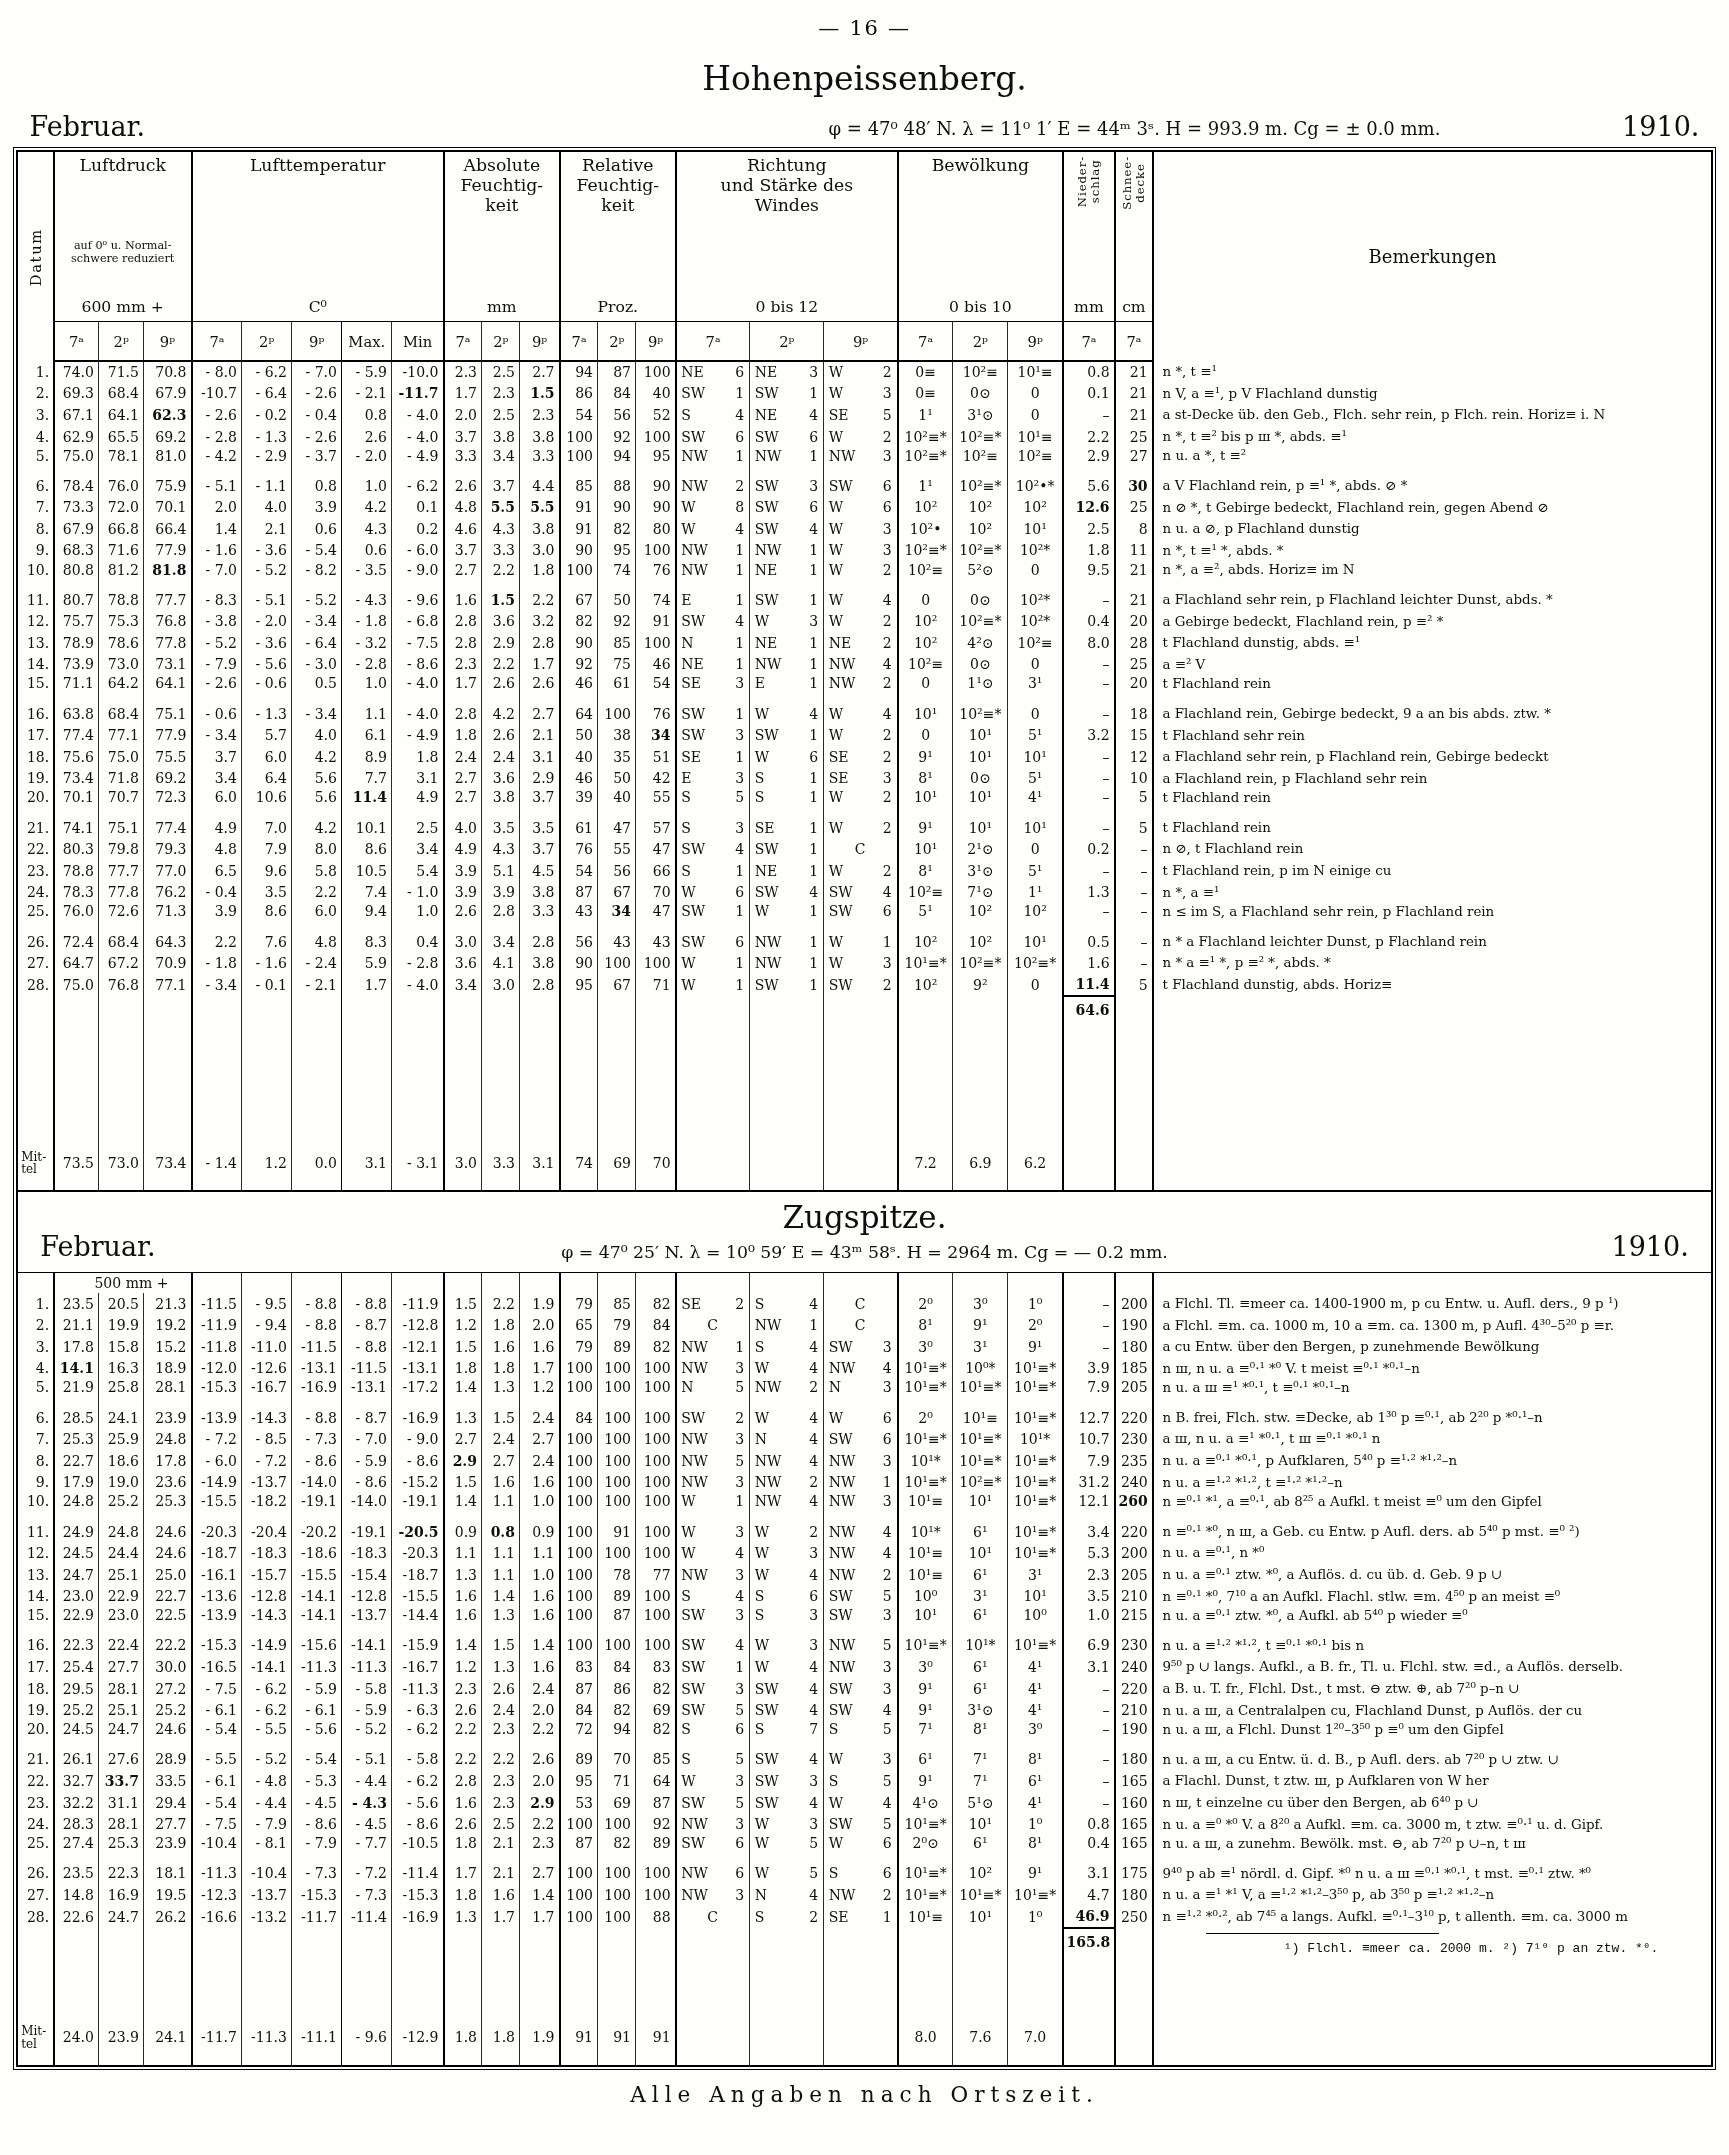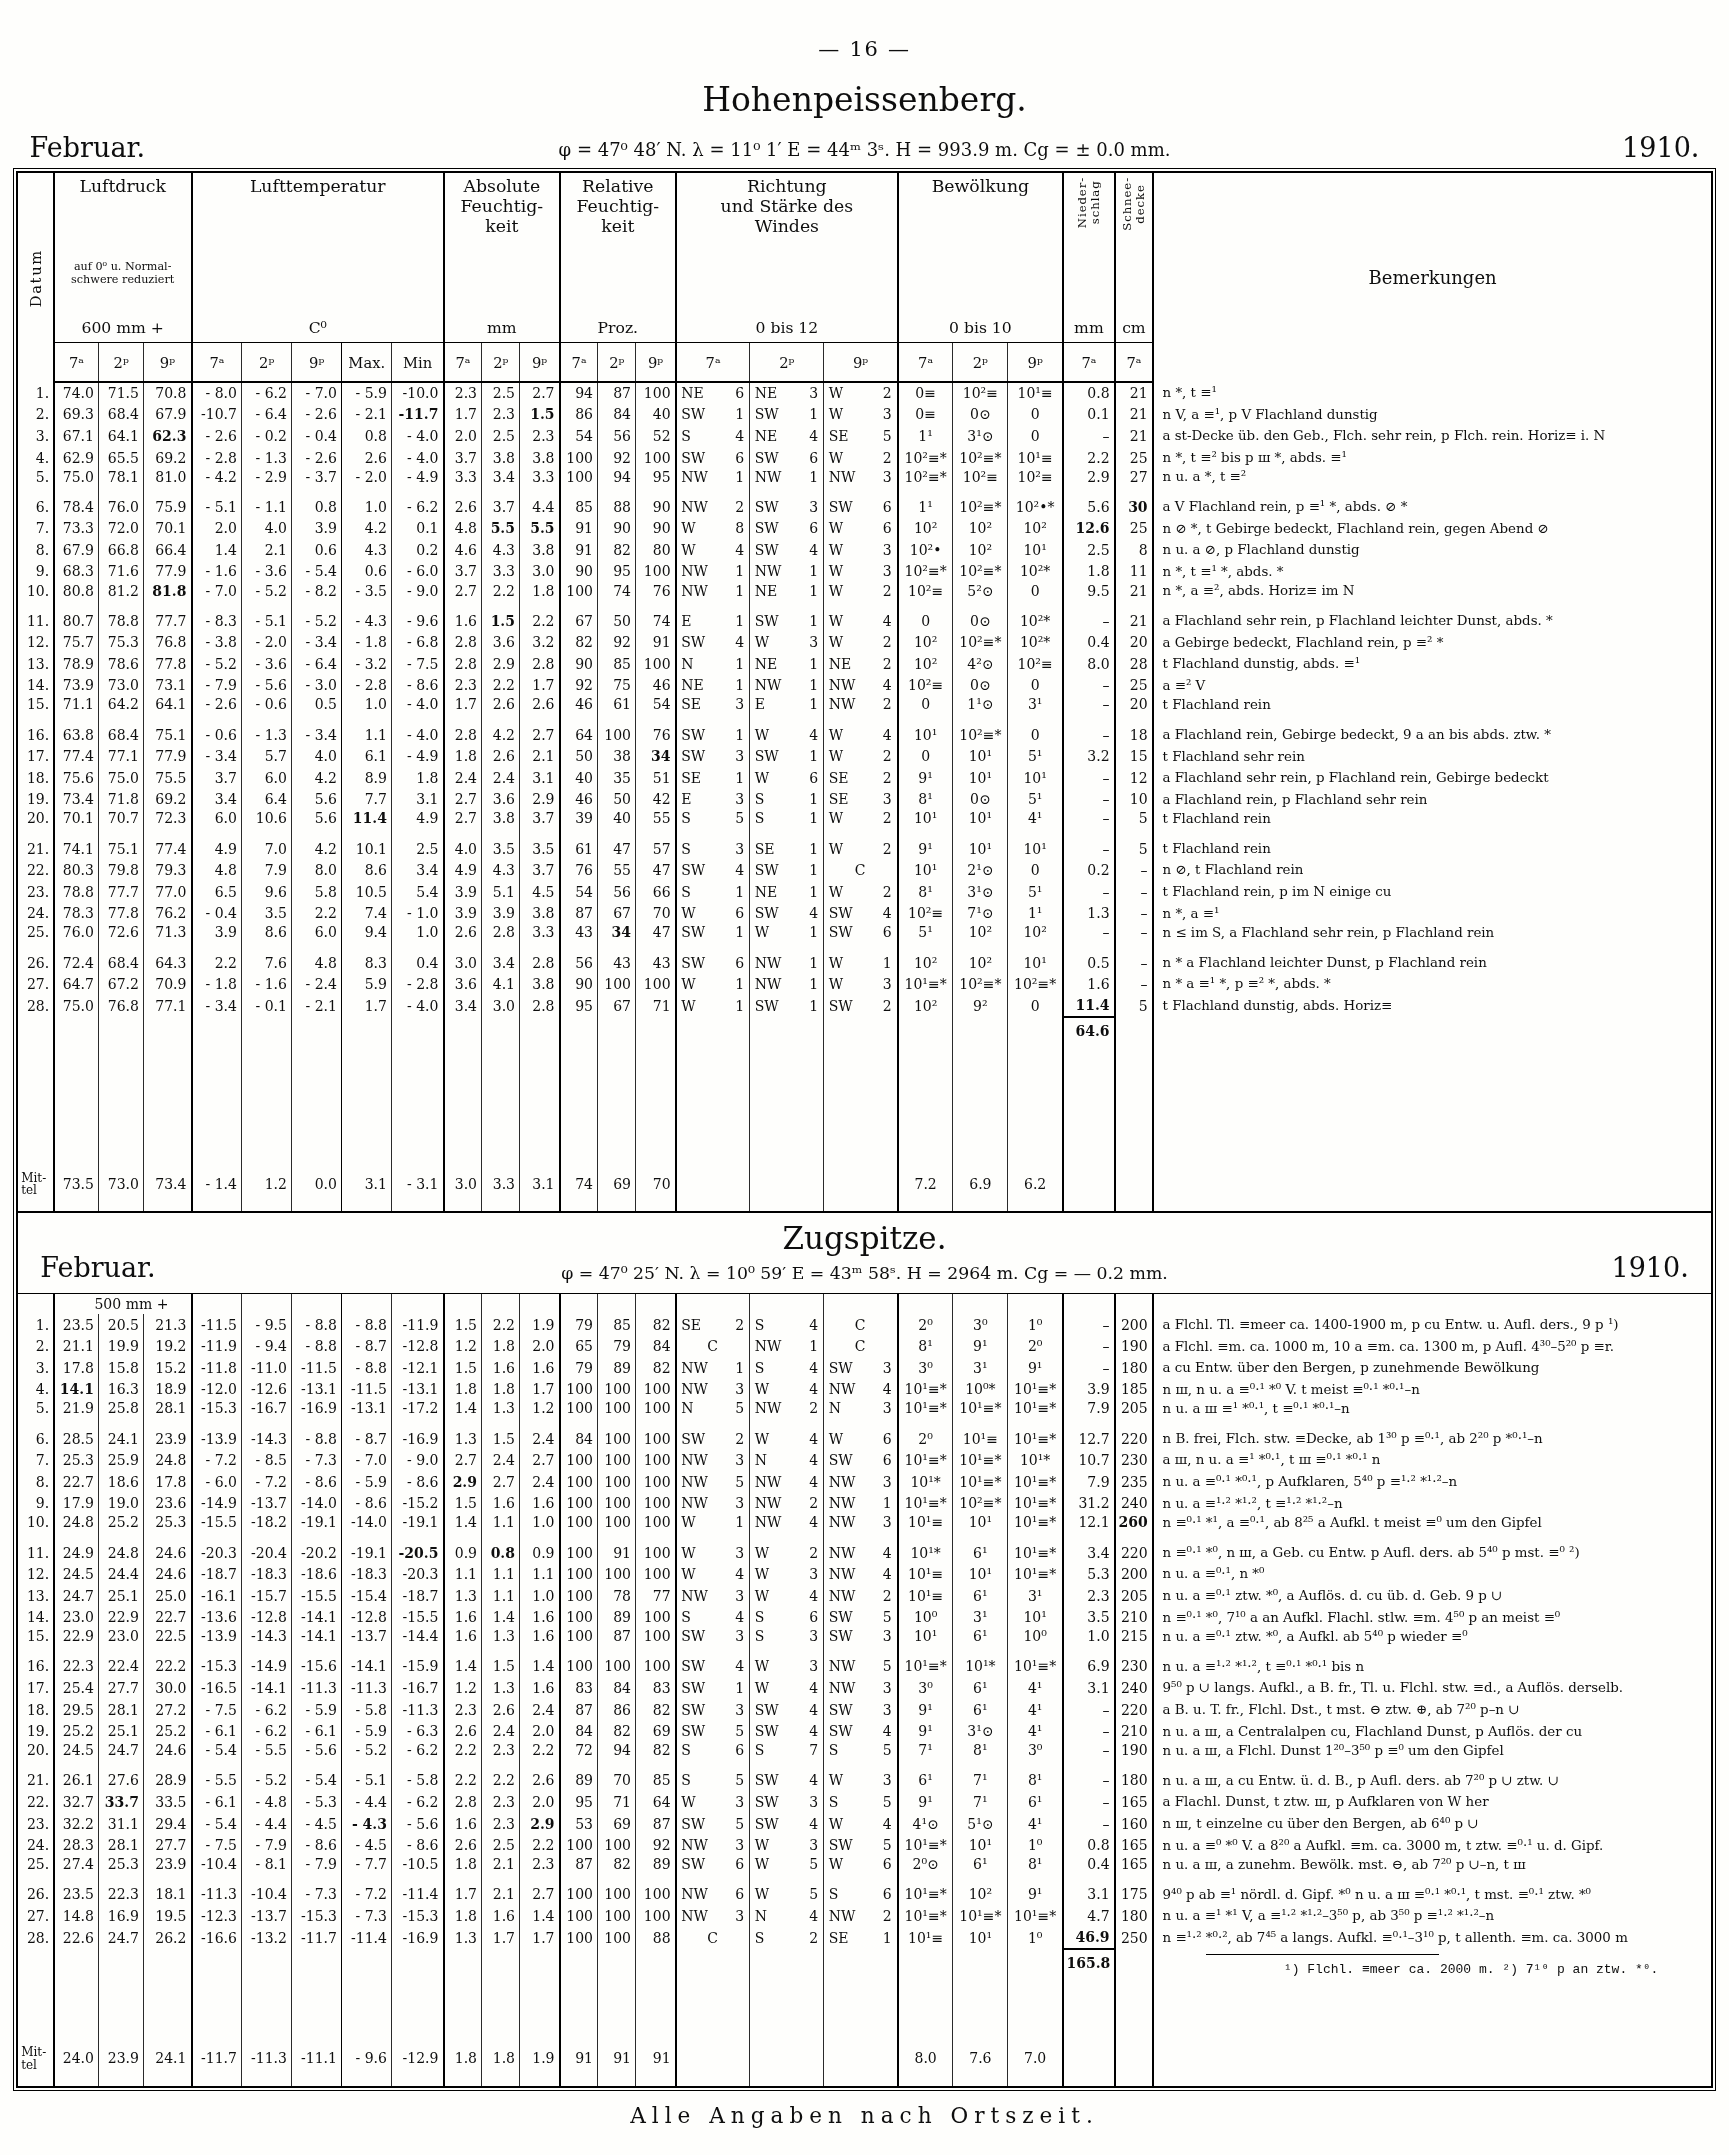--- a/index.html
+++ b/index.html
@@ -2,25 +2,25 @@
 <html style="font-size:14px"><head>
 <meta charset="utf-8">
 <style>
   html,body{margin:0;padding:0;background:#ffffff;}
   .page{
     width:1729px;min-height:2156px;box-sizing:border-box;
     background:#fefefc;color:#0e0e0e;position:relative;
     font-family:"DejaVu Serif","Liberation Serif",serif;
     padding:8.6px 14px 0 14px;
   }
-  .pageno{text-align:center;font-size:21px;letter-spacing:1.7px;padding-top:7px;margin-top:21px;}
+  .pageno{text-align:center;font-size:21px;letter-spacing:1.7px;padding-top:7px;}
   .stitle{text-align:center;font-size:33px;margin-top:22.5px;line-height:1;}
   .subrow{display:grid;grid-template-columns:259px 1fr 259px;align-items:end;margin-top:15.6px;margin-bottom:8.6px;padding:0 15.6px;}
   .month{font-size:27px;text-align:left;}
-  .coords{font-size:18px;text-align:center;padding-bottom:2.6px;}
+  .coords{font-size:18px;text-align:right;padding-bottom:2.6px;}
   .year{font-size:27px;text-align:right;}
   .frame{border:2.2px solid #000;outline:1.7px solid #000;outline-offset:2.6px;margin:5.2px 1.7px 15.6px 1.7px;}
   table{border-collapse:collapse;width:100%;table-layout:fixed;font-size:14px;}
   td,th{border-left:0.9px solid #2a2a2a;padding:0.9px 2.6px;overflow:hidden;white-space:nowrap;box-sizing:border-box;}
   td:first-child,th:first-child{border-left:none;}
   .gl{border-left:2.2px solid #000 !important;}
   .ml{border-left:1.7px solid #000 !important;}
   thead th{font-weight:normal;vertical-align:middle;}
   tr.groups th{height:169px;padding:3.5px 1.7px;}
   .gblock{display:flex;flex-direction:column;justify-content:space-between;align-items:center;height:100%;}

